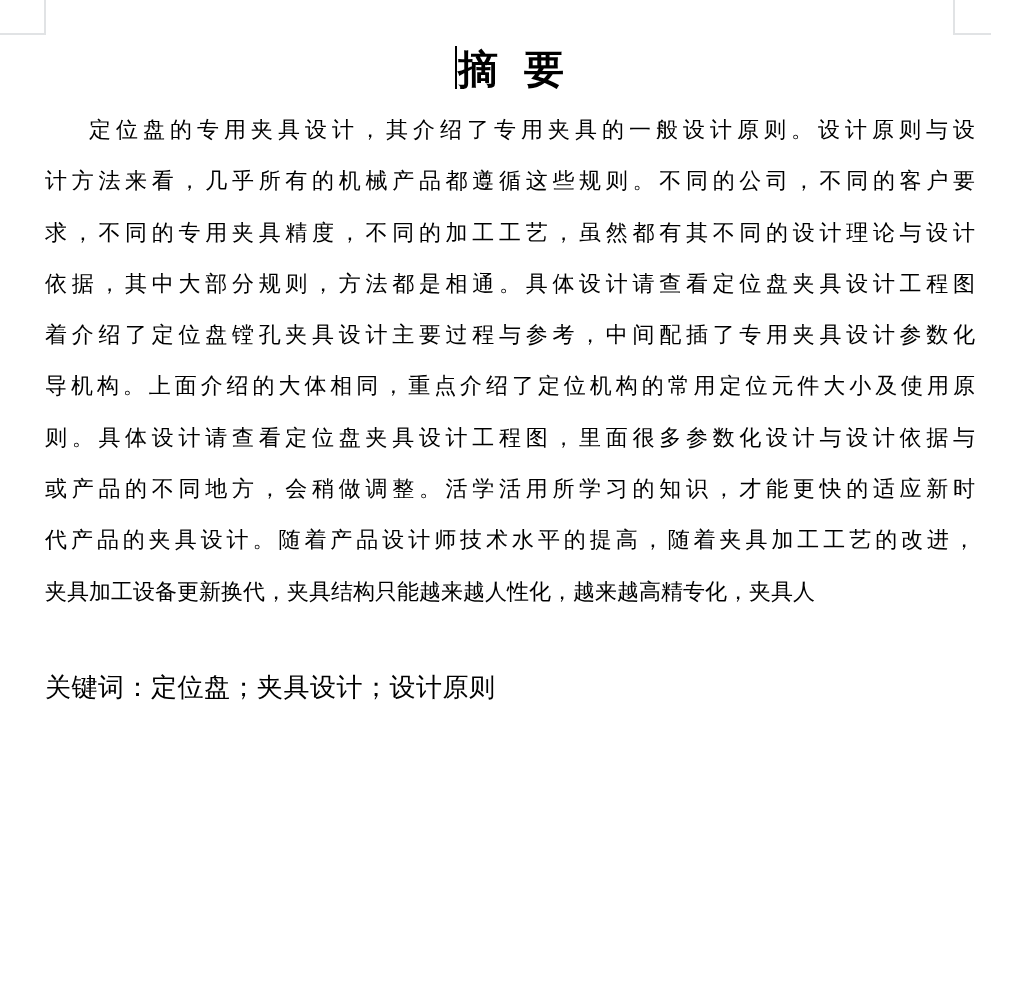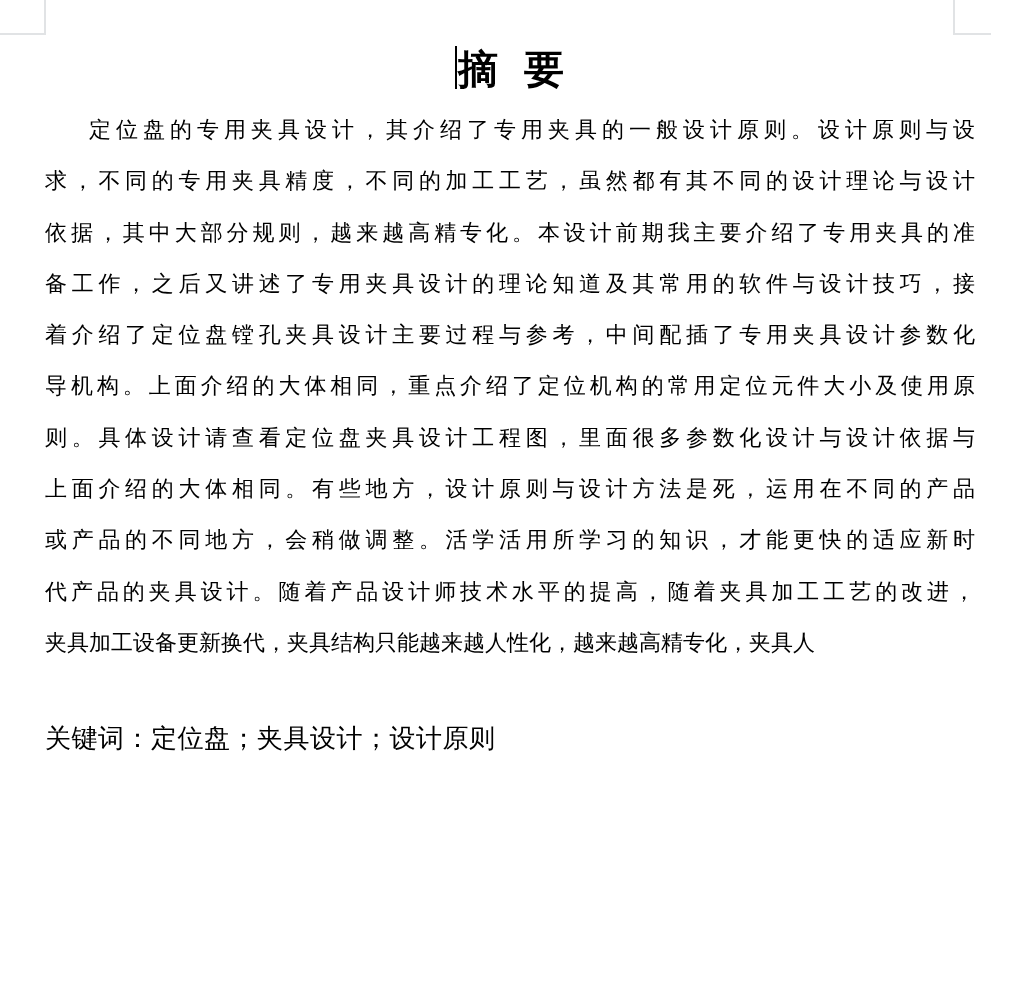--- a/index.html
+++ b/index.html
@@ -80,27 +80,26 @@
 
   <div class="crop-left"></div>
   <div class="crop-right"></div>
 
   <div class="content">
 
     <div class="title-row"><span class="caret"></span><span>摘 要</span></div>
 
     <div class="body">
         <div class="body-line">定位盘的专用夹具设计，其介绍了专用夹具的一般设计原则。设计原则与设</div>
+        <div class="body-line">计方法来看，几乎所有的机械产品都遵循这些规则。不同的公司，不同的客户要</div>
         <div class="body-line">求，不同的专用夹具精度，不同的加工工艺，虽然都有其不同的设计理论与设计</div>
-        <div class="body-line">依据，其中大部分规则，越来越高精专化。本设计前期我主要介绍了专用夹具的准</div>
-        <div class="body-line">备工作，之后又讲述了专用夹具设计的理论知道及其常用的软件与设计技巧，接</div>
+        <div class="body-line">依据，其中大部分规则，方法都是相通。具体设计请查看定位盘夹具设计工程图</div>
         <div class="body-line">着介绍了定位盘镗孔夹具设计主要过程与参考，中间配插了专用夹具设计参数化</div>
         <div class="body-line">导机构。上面介绍的大体相同，重点介绍了定位机构的常用定位元件大小及使用原</div>
         <div class="body-line">则。具体设计请查看定位盘夹具设计工程图，里面很多参数化设计与设计依据与</div>
-        <div class="body-line">上面介绍的大体相同。有些地方，设计原则与设计方法是死，运用在不同的产品</div>
         <div class="body-line">或产品的不同地方，会稍做调整。活学活用所学习的知识，才能更快的适应新时</div>
         <div class="body-line">代产品的夹具设计。随着产品设计师技术水平的提高，随着夹具加工工艺的改进，</div>
         <div class="body-line">夹具加工设备更新换代，夹具结构只能越来越人性化，越来越高精专化，夹具人</div>
       </div>
 
     <div class="keywords">关键词：定位盘；夹具设计；设计原则</div>
 
   </div>
 </div>
 

